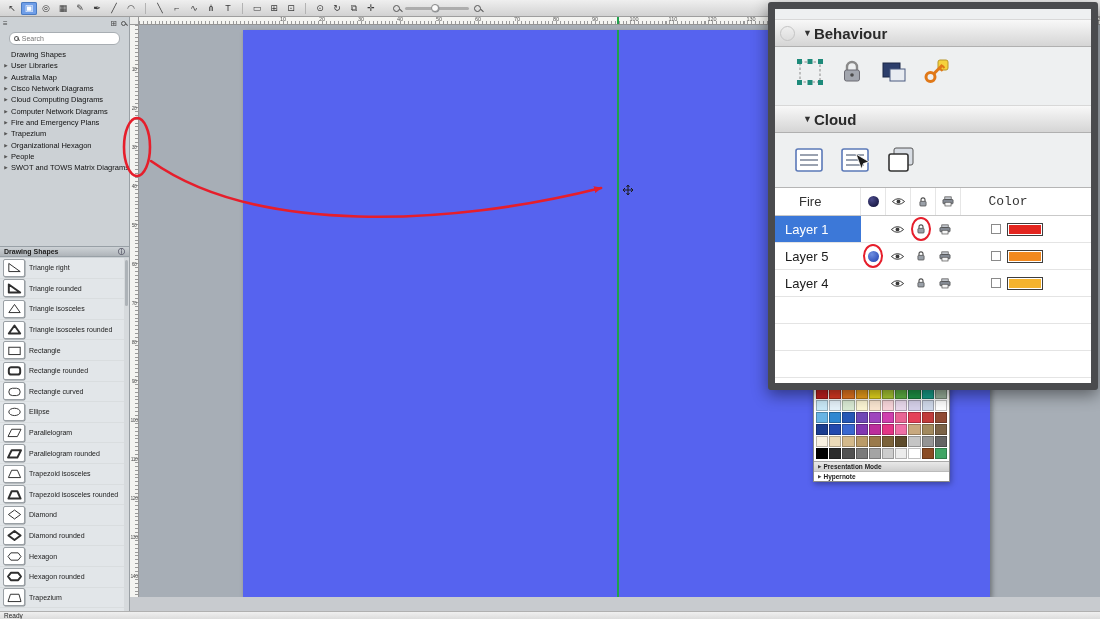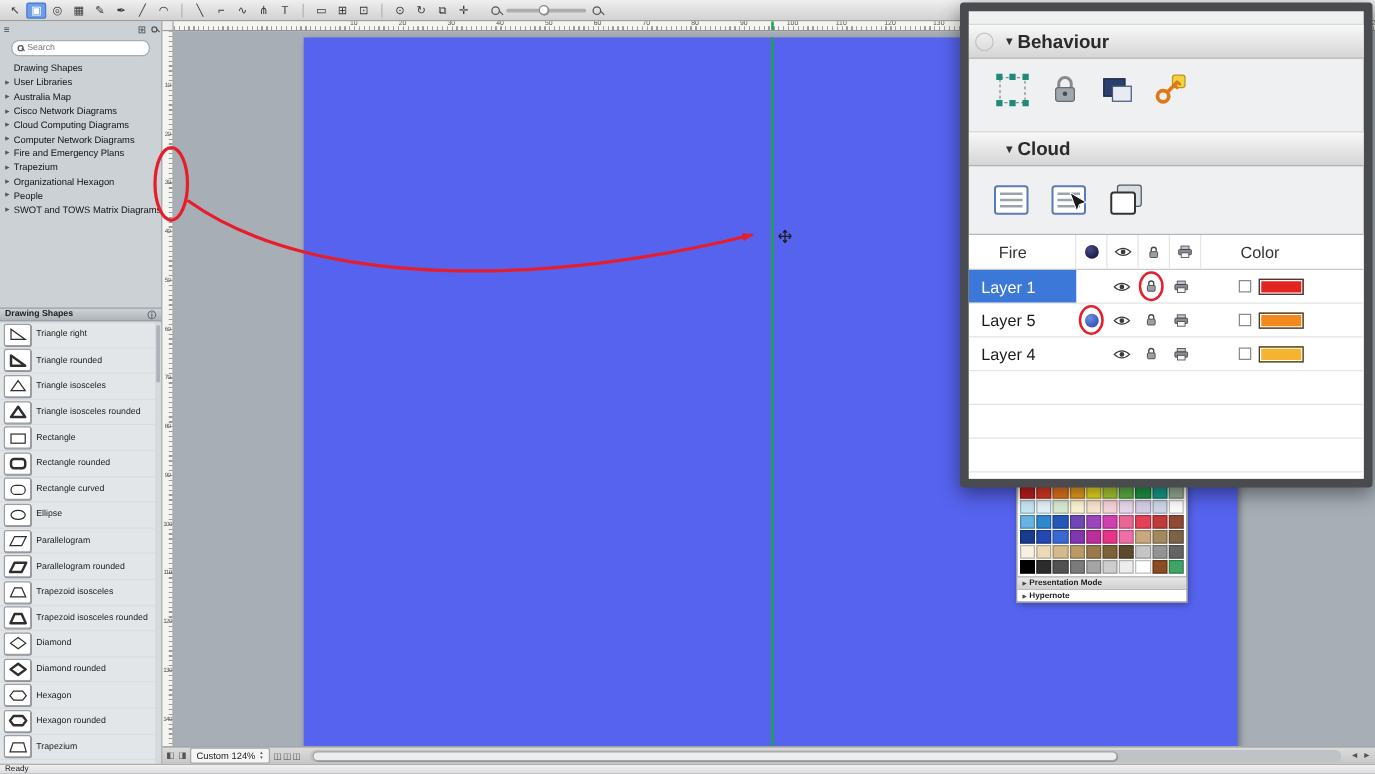--- a/index.html
+++ b/index.html
@@ -94,21 +94,21 @@
   .trow{display:flex;align-items:center;height:27px;box-sizing:border-box;border-bottom:1px solid #e4e4e4;}
   .trow.hd{height:28px;border-bottom:1px solid #c9c9c9;}
   .trow.hd>div{border-right:1px solid #e6e6e6;height:100%;display:flex;align-items:center;}
   .trow.hd>div:last-child{border-right:none;}
   .c-name{width:86px;flex:none;box-sizing:border-box;padding-left:10px;font-size:13px;color:#1b1b1b;
     display:flex;align-items:center;height:100%;}
   .trow.hd .c-name{padding-left:24px;color:#333;}
   .c-name.selected{background:#3c78d8;color:#fff;}
   .c-ic{width:24px;flex:none;display:flex;align-items:center;justify-content:center;position:relative;height:100%;}
   .icw{display:inline-flex;}
-  .colorhead{width:94px;flex:none;justify-content:center;font-size:13px;color:#333;}
+  .colorhead{width:94px;flex:none;justify-content:center;font-size:13px;color:#333;font-family:Liberation Mono, monospace;}
   .c-gap{width:28px;flex:none;height:100%;}
   .c-check{width:22px;flex:none;display:flex;justify-content:center;}
   .cb{width:10px;height:10px;background:#fff;border:1px solid #8a8a8a;box-sizing:border-box;}
   .c-sw{width:44px;flex:none;display:flex;align-items:center;}
   .sw{width:36px;height:13px;border:1px solid #3e3e3e;box-shadow:inset 0 0 0 1px #fff;box-sizing:border-box;}
   .hdot{width:11px;height:11px;border-radius:50%;background:radial-gradient(circle at 35% 30%,#4a4a8a,#0c0c30);}
   .adot{width:11px;height:11px;border-radius:50%;background:radial-gradient(circle at 35% 30%,#6f8fe0,#1f3fae);display:inline-block;}
   .redring{position:absolute;left:50%;top:50%;width:20px;height:24px;border:2.6px solid #e61e2b;
     border-radius:50%;transform:translate(-50%,-50%);pointer-events:none;z-index:5;box-sizing:border-box;}
   .trow.empty{height:27px;}
@@ -718,41 +718,20 @@
     <div class="palrow mode">
       <span class="ptr">▶</span>
       <span>Presentation Mode</span>
     </div>
     <div class="palrow hyper">
       <span class="ptr">▶</span>
       <span>Hypernote</span>
     </div>
   </div>
 
-  <div id="zoombar">
-    <span class="zicon">◧</span>
-    <span class="zicon">◨</span>
-    <div id="zoombox">
-      <span>Custom 124%</span>
-      <span class="stepper">
-          <span>▲</span>
-          <span>▼</span>
-        </span>
-    </div>
-    <span class="pgicons">
-      <span>◫</span>
-        <span>◫</span>
-        <span>◫</span>
-    </span>
-    <div id="hscroll">
-        <div class="thumb"></div>
-      </div>
-    <span class="zicon">◄</span>
-    <span class="zicon">►</span>
-  </div>
 
   <div id="status">
     <span>Ready</span>
   </div>
 
   <svg id="ann" viewBox="0 0 1100 619">
     <defs>
       <marker id="ah" markerWidth="10" markerHeight="8" refX="7" refY="3.5" orient="auto" markerUnits="userSpaceOnUse">
         <path d="M0 0 L8.5 3.5 L0 7 Z" fill="#e61e2b"></path>
       </marker>

